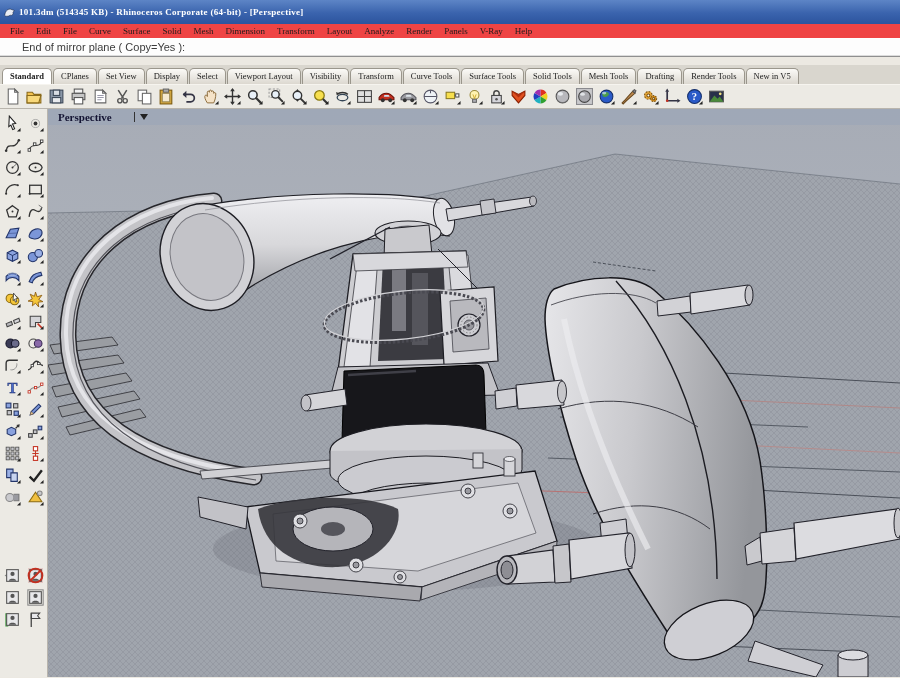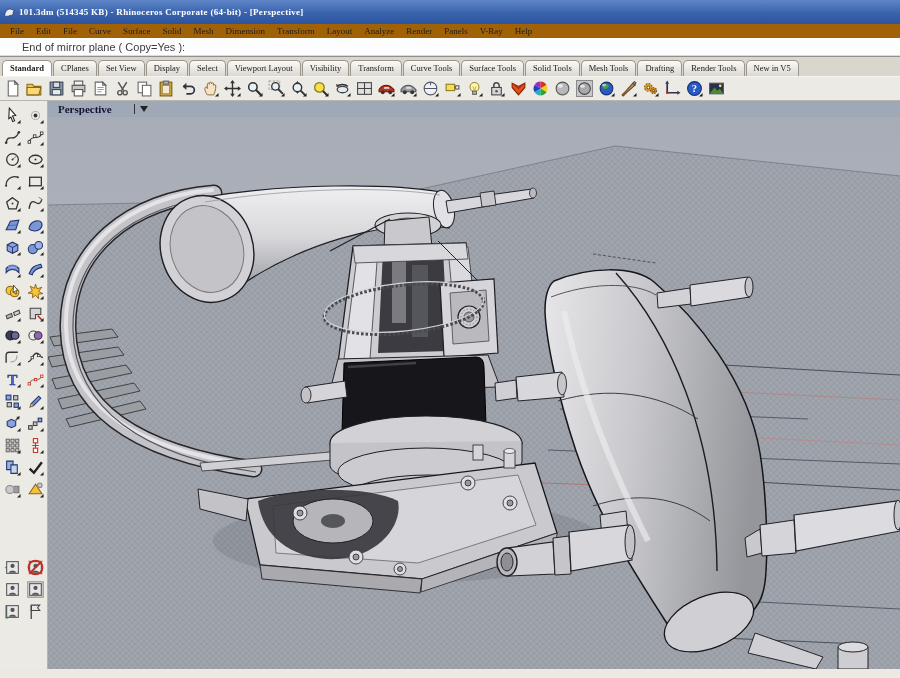--- a/index.html
+++ b/index.html
@@ -7,32 +7,32 @@
               font-family:"Liberation Sans", sans-serif; }
 
   
   .titlebar { height:15px; display:flex; align-items:center; gap:4px; padding:12px 4px;
               background:linear-gradient(180deg,#5d85c6 0%,#3a63ad 55%,#2c549e 100%);
               color:#fff; font:bold 9px "Liberation Serif", serif; letter-spacing:.3px; }
   .titlebar svg { flex:0 0 auto; }
 
   
   .menubar { height:15px; display:flex; align-items:center; padding:0 4px;
-             background:#a16207; border-bottom:1px solid #ffffff; }
+             background:#ef4444; border-bottom:1px solid #ffffff; }
   .mi { font:9px "Liberation Serif", serif; color:#1c1c1c; padding:0 6px; cursor:default; }
 
   
   .cmd { background:#fff; border-bottom:1px solid #8f8f8f; }
   .cmd-row { height:17px; line-height:17px; padding:0 22px; font-size:11px; color:#3c3c3c;
              white-space:nowrap; overflow:hidden; }
   .cmd-row.first { border-bottom:1px solid #dcdcdc; background:#fdfdfd; }
 
   
   .tabrow { height:20px; background:#d9d6ce; display:flex; align-items:flex-end;
-            padding:2px 2px 0 2px; gap:1px; border-bottom:1px solid #f6f4ef; }
+            padding:2px 2px 0 2px; gap:1px; border-bottom:1px solid #f6f4ef;margin-top:8px; }
   .tab { font:8.5px "Liberation Serif", serif; color:#222; height:16px; line-height:15px;
          padding:0 7px; background:linear-gradient(180deg,#fbfaf7,#dcd8d0);
          border:1px solid #9a968c; border-bottom:none; border-radius:5px 5px 0 0;
          white-space:nowrap; cursor:default; }
   .tab.active { background:#ffffff; font-weight:bold; }
 
   
   .toolbar { height:24px; background:#eceae4; display:flex; align-items:center;
              padding:0 4px; gap:5px; border-bottom:1px solid #b9b5ad; }
   .tbi { width:17px; height:17px; display:flex; align-items:center; justify-content:center; }

